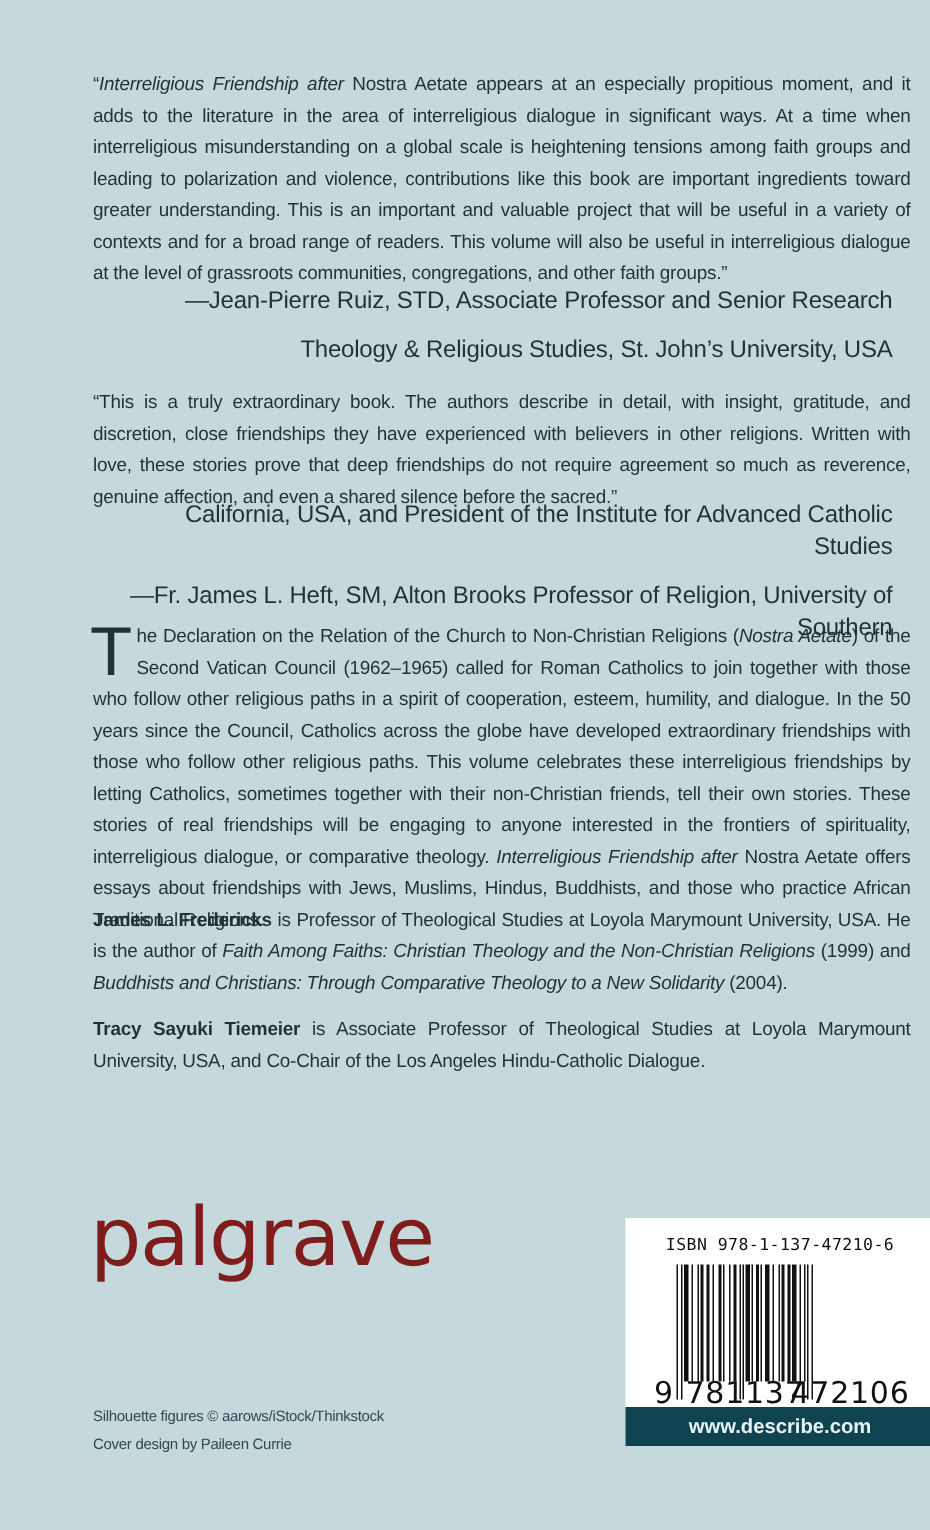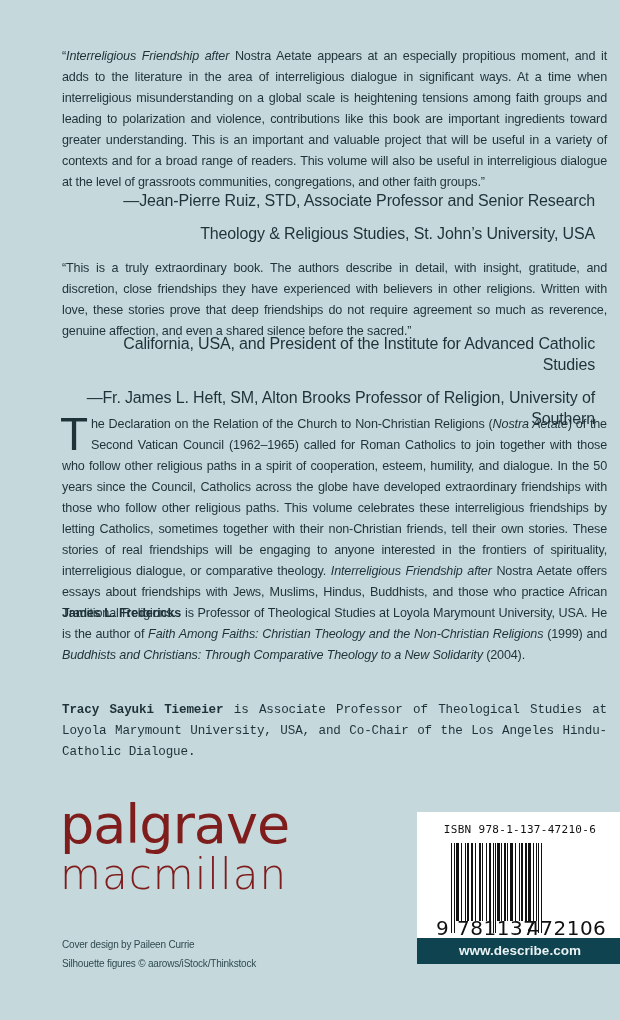--- a/index.html
+++ b/index.html
@@ -12,21 +12,21 @@
   }
   .col { position: absolute; left: 62px; width: 545px; }
   .p { font-size: 12.6px; line-height: 21px; text-align: justify; margin: 0; letter-spacing: -0.15px; }
   .attr { font-size: 16px; line-height: 21px; text-align: right; margin: 12px; letter-spacing: -0.15px; }
   .q1 { top: 46px; }
   .a1 { top: 178px; }
   .q2 { top: 258px; }
   .a2 { top: 321px; }
   .desc { top: 414px; }
   .bio1 { top: 603px; }
-  .bio2 { top: 700px; font-family: Liberation Mono, monospace; }
+  .bio2 { top: 676px; }
   .dropcap {
     float: left; font-size: 46px; line-height: 36px; height: 38px;
     margin: 2px 3px 0 -2px; color: #1d3338; font-weight: normal;
   }
   .logo {
     position: absolute; left: 60px; top: 798px;
     color: #7f1d1d; font-family: "DejaVu Sans", sans-serif; font-weight: 200;
   }
   .logo .l1 { font-size: 54px; line-height: 54px; letter-spacing: -1px; font-weight: normal; -webkit-text-stroke: 0; }
   .logo .l2 { font-size: 42px; line-height: 42px; letter-spacing: 1px; margin-top: 2px; }
@@ -79,26 +79,25 @@
 <div class="col bio1">
   <p class="p"><b>James L. Fredericks</b><span> is Professor of Theological Studies at Loyola Marymount University, USA. He is the author of </span><i>Faith Among Faiths: Christian Theology and the Non-Christian Religions</i><span> (1999) and </span><i>Buddhists and Christians: Through Comparative Theology to a New Solidarity</i><span> (2004).</span></p>
 </div>
 
 <div class="col bio2">
   <p class="p"><b>Tracy Sayuki Tiemeier</b><span> is Associate Professor of Theological Studies at Loyola Marymount University, USA, and Co-Chair of the Los Angeles Hindu-Catholic Dialogue.</span></p>
 </div>
 
 <div class="logo">
   <div class="l1">palgrave</div>
-  <div class="l2">macmillan</div>
 </div>
 
 <div class="credits">
+  <div>Silhouette figures © aarows/iStock/Thinkstock</div>
   <div>Cover design by Paileen Currie</div>
-  <div>Silhouette figures © aarows/iStock/Thinkstock</div>
 </div>
 
 <div class="barcode-box">
   <div class="isbn">ISBN 978-1-137-47210-6</div>
   <div class="bars">
     <span class="g" style="width:1px"></span>
       <span class="w" style="width:2px"></span>
       <span class="g" style="width:1px"></span>
       <span class="w" style="width:1px"></span>
     <span style="width:3px"></span>

